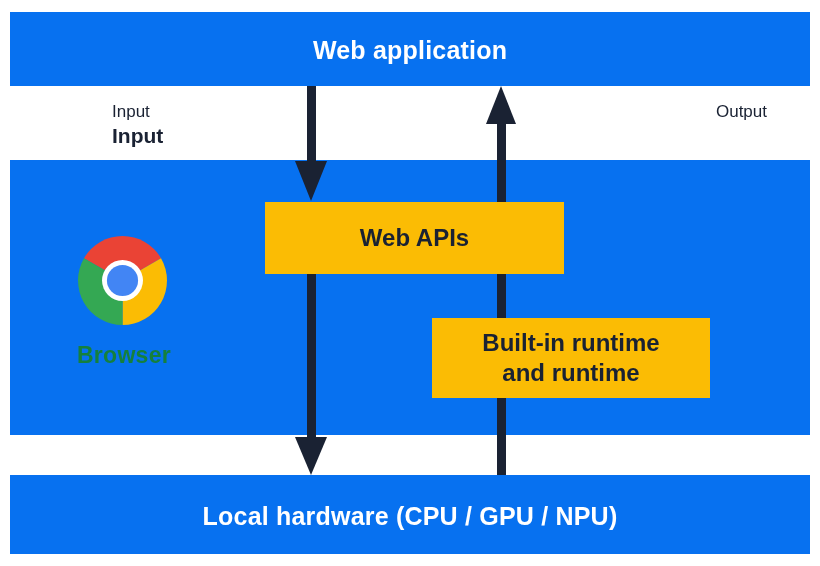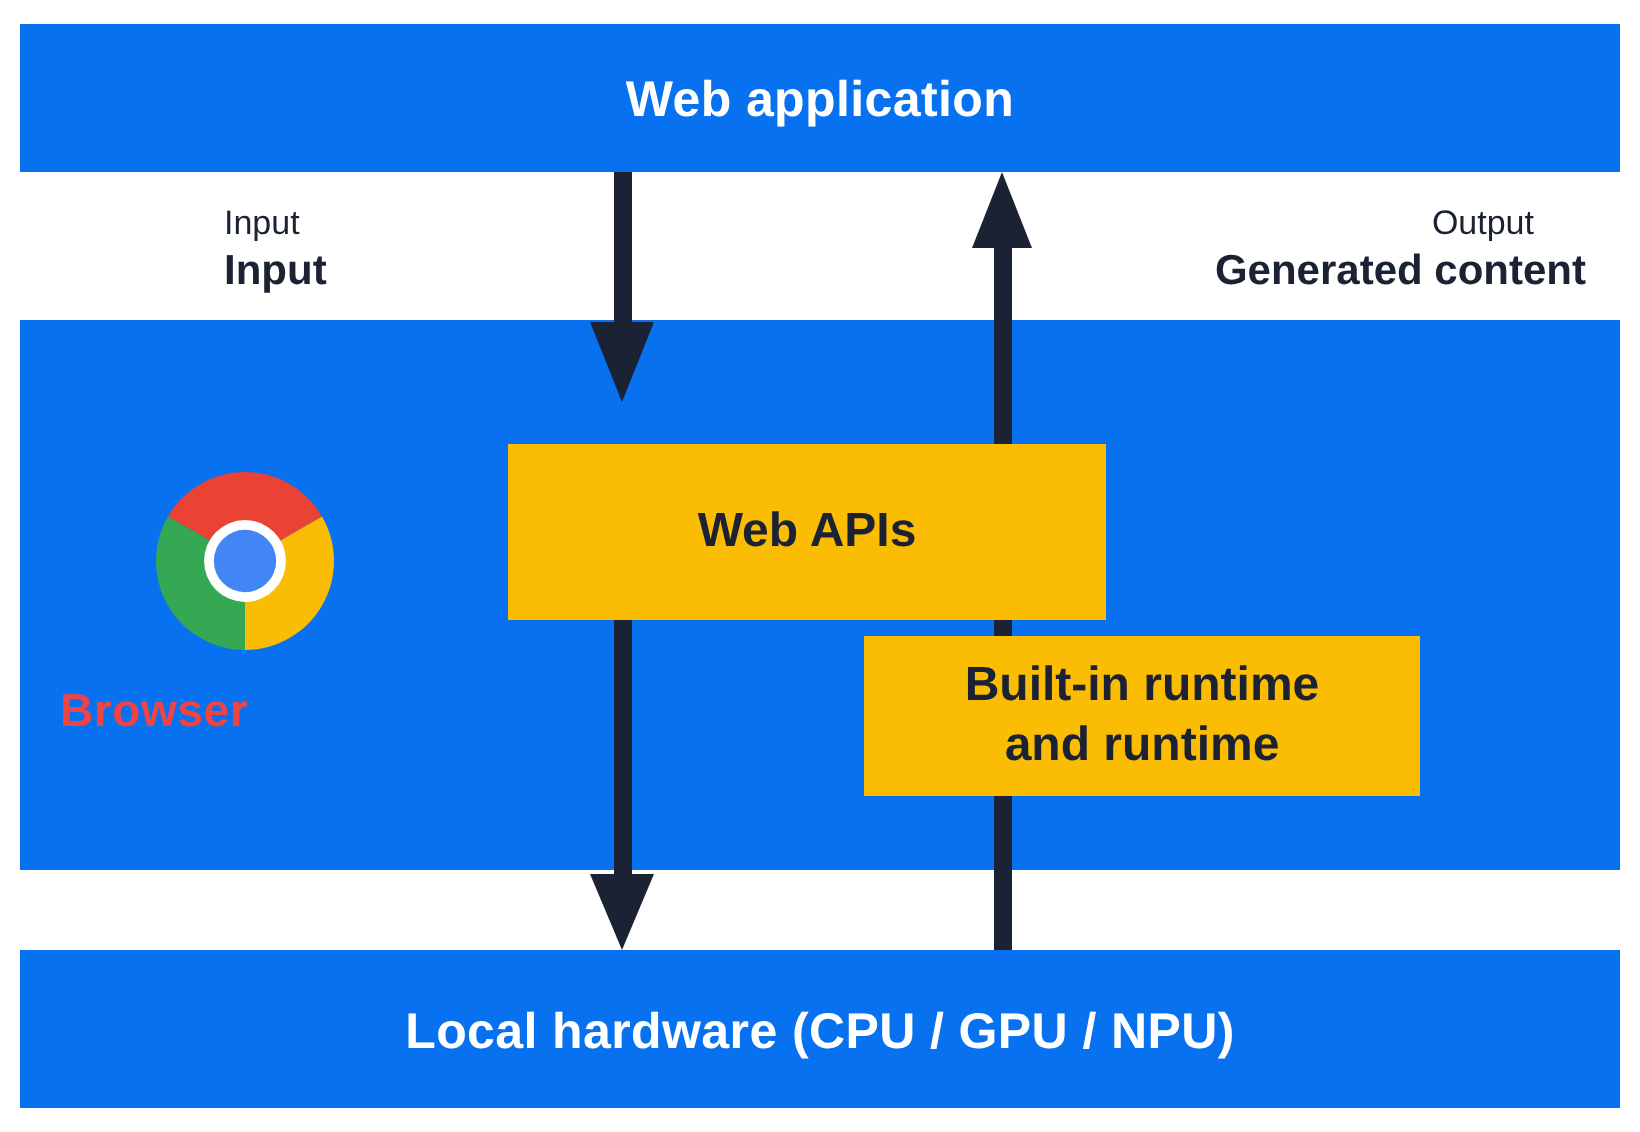--- a/index.html
+++ b/index.html
@@ -59,21 +59,21 @@
     color: #1a2233;
     font-weight: bold;
     font-size: 24px;
     display: flex;
     flex-direction: column;
     align-items: center;
     justify-content: center;
     text-align: center;
     z-index: 3;
   }
-  .ybox-webapis  { left: 254px; top: 202px; width: 299px; height: 88px; margin-top: 20px; }
+  .ybox-webapis  { left: 265px; top: 202px; width: 299px; height: 72px; }
   .ybox-builtin  { left: 432px; top: 318px; width: 278px; height: 80px; line-height: 30px; }
 
   
   .vline {
     position: absolute;
     width: 9px;
     background: #1a2233;
     z-index: 2;
   }
   .line-down-a { left: 307px; top: 86px;  height: 78px; }
@@ -102,43 +102,42 @@
   .chrome-logo {
     position: absolute;
     left: 78px; top: 236px;
     width: 89px; height: 89px;
     z-index: 2;
   }
   .browser-label {
     position: absolute;
     left: 30px; top: 342px;
     width: 188px;
-    text-align: left;
-    color: #ef4444;
+    text-align: center;
+    color: #15803d;
     font-size: 23px;
     font-weight: bold;
     letter-spacing: 0.3px;
     z-index: 2;
   }
 </style>
 </head>
 <body>
 
 <div class="canvas">
 
   <div class="bar bar-top"></div>
   <div class="bar-title" style="top:36px; z-index:2;text-align:center;">Web application</div>
 
   <div class="io-left">
     <div class="io-small">Input</div>
     <div class="io-big">Input</div>
   </div>
   <div class="io-right">
     <div class="io-small">Output</div>
-    <div class="io-big">Generated content</div>
   </div>
 
   <div class="bar bar-mid"></div>
 
   <svg class="chrome-logo" viewBox="0 0 100 100" aria-hidden="true">
     <path d="M50,50 L6.7,25 A50,50 0 0 1 93.3,25 Z" fill="#ea4335"></path>
     <path d="M50,50 L93.3,25 A50,50 0 0 1 50,100 Z" fill="#fbbc04"></path>
     <path d="M50,50 L50,100 A50,50 0 0 1 6.7,25 Z" fill="#34a853"></path>
     <circle cx="50" cy="50" r="23" fill="#ffffff"></circle>
     <circle cx="50" cy="50" r="17.5" fill="#4285f4"></circle>

